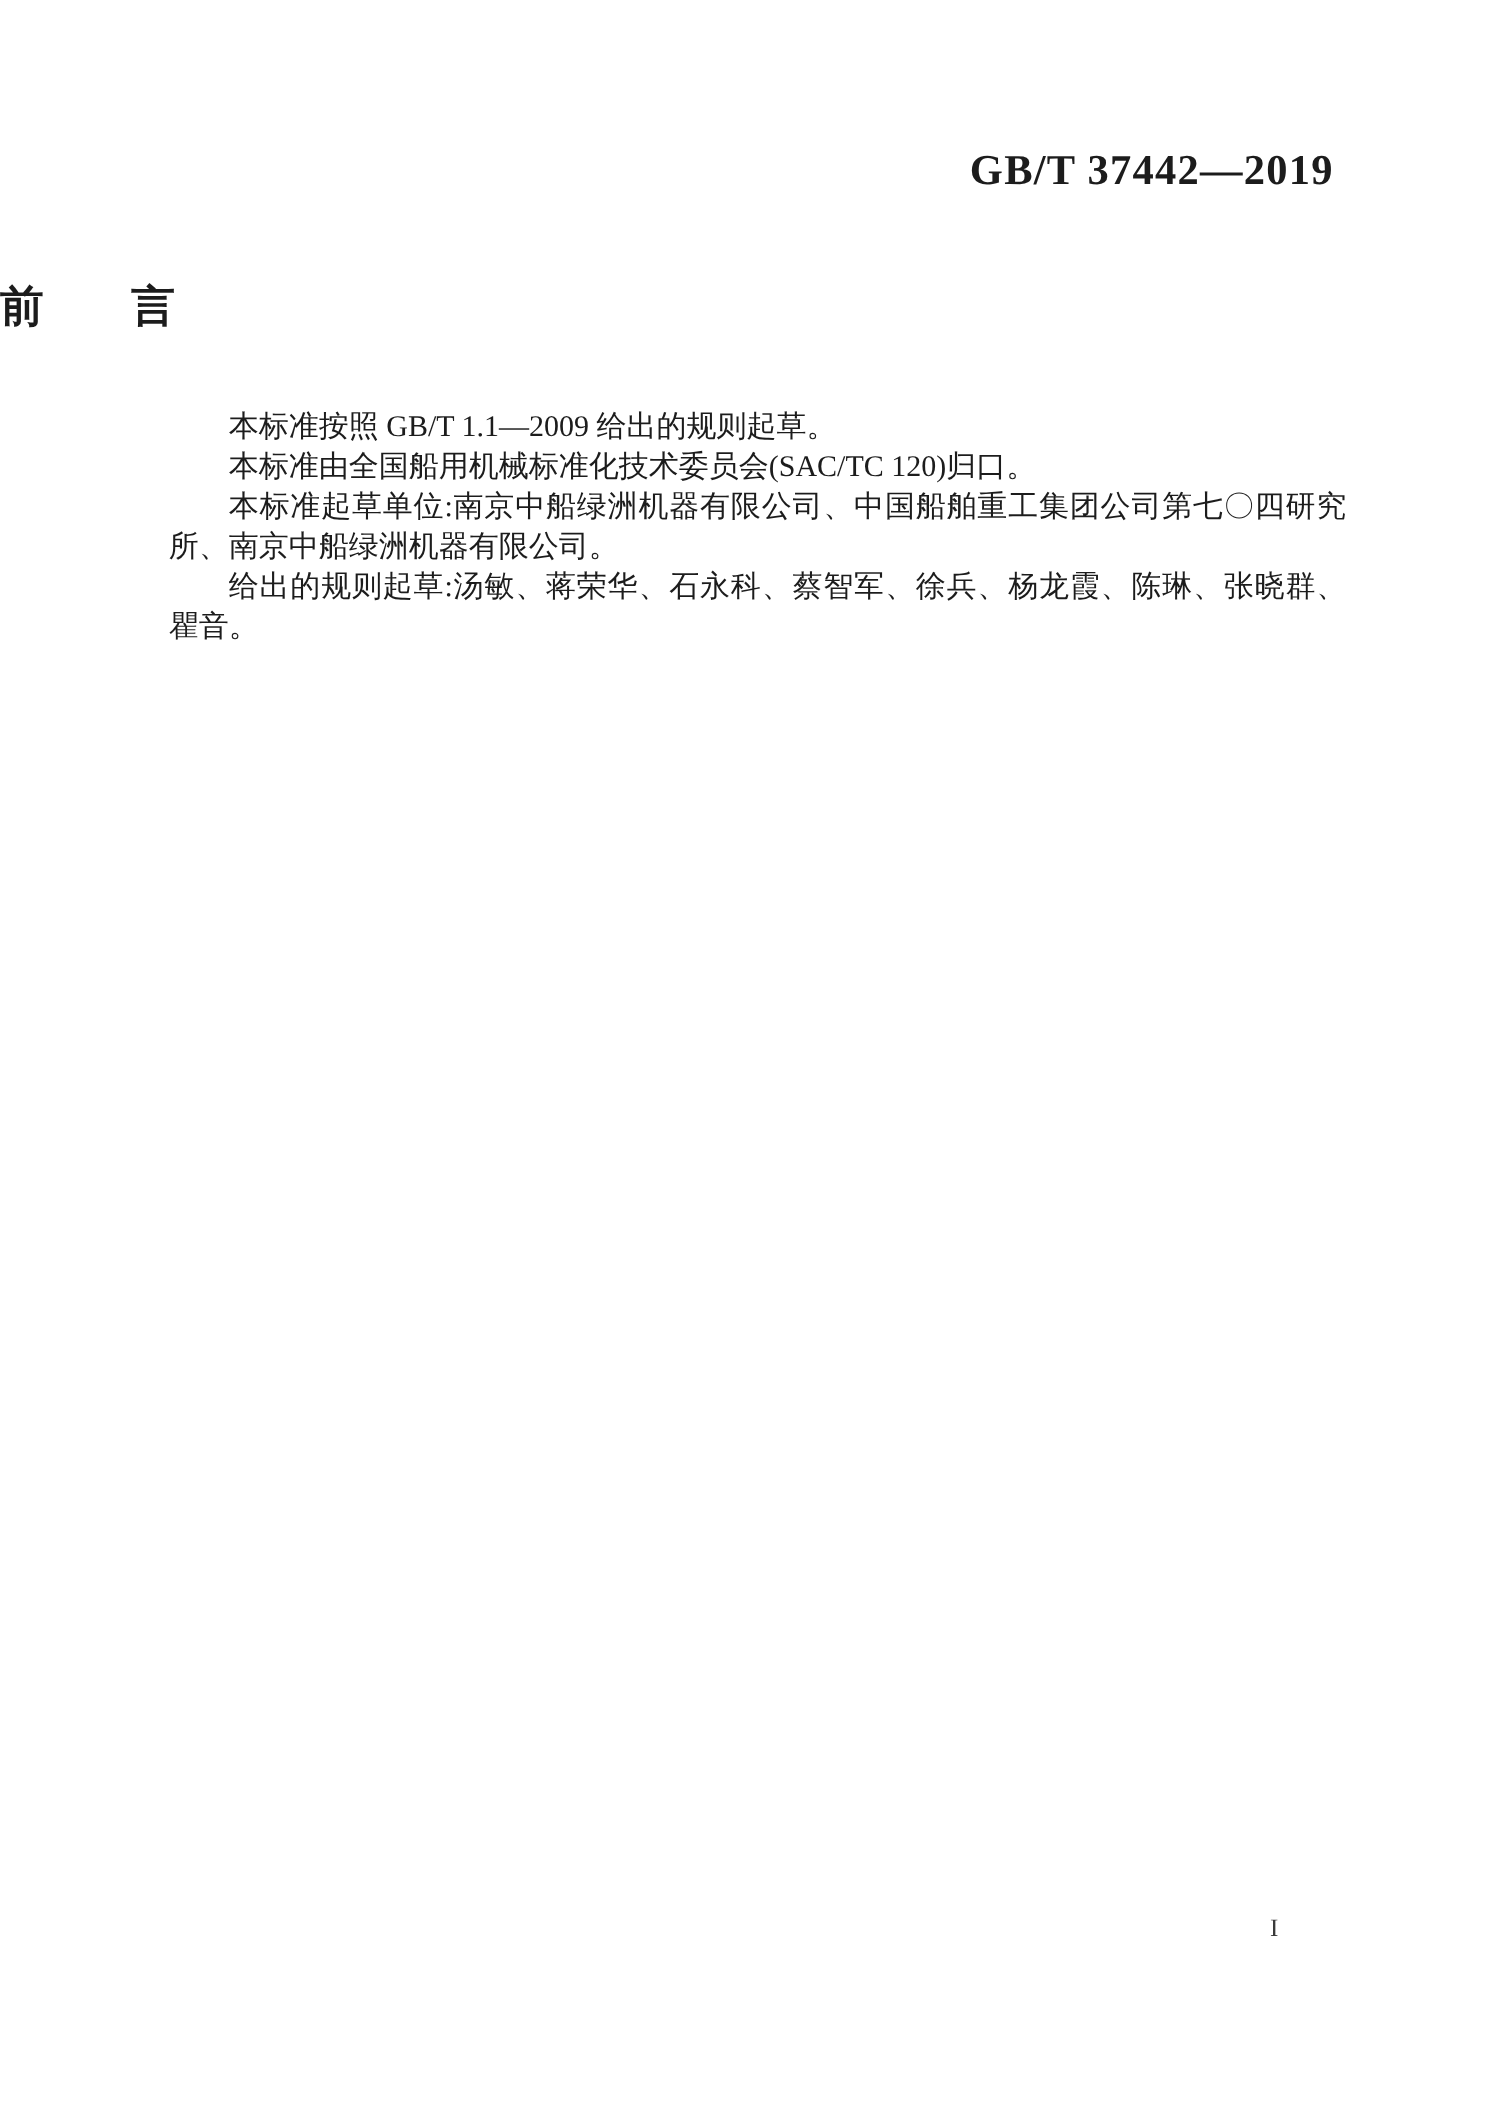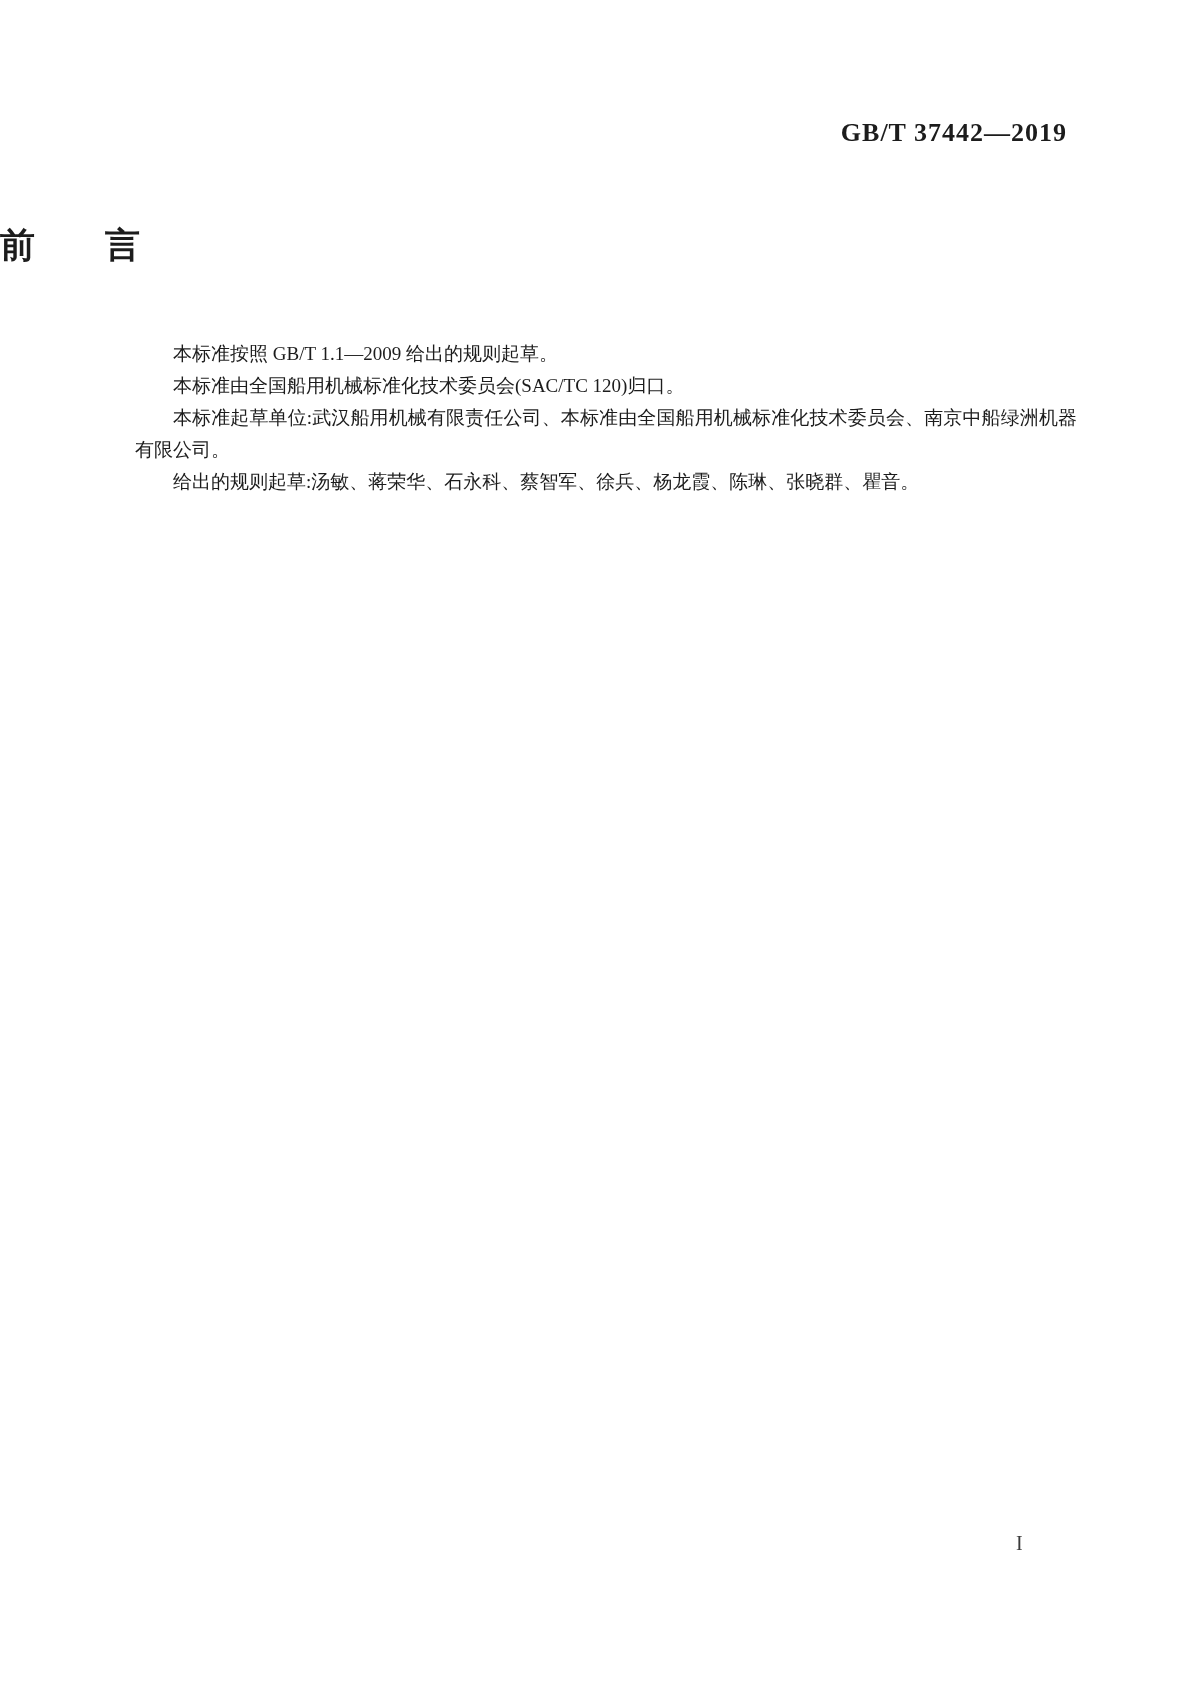--- a/index.html
+++ b/index.html
@@ -14,21 +14,21 @@
   }
   .page {
     position: absolute;
     inset: 0;
     background: #ffffff;
   }
   .header-code {
     position: absolute;
     top: 118px;
     right: 124px;
-    font-size: 26px;
+    font-size: 34px;
     font-weight: bold;
     letter-spacing: 1px;
     white-space: nowrap;
   }
   .doc-title-row {
     position: absolute;
     top: 222px;
     left: 0;
     width: 100%;
     display: flex;
@@ -40,25 +40,24 @@
     font-size: 35px;
     letter-spacing: 2em;
     margin-right: -2em; 
     white-space: nowrap;
   }
   .body-block {
     position: absolute;
     left: 135px;
     top: 326px;
     width: 942px;
-    font-size: 19px;
+    font-size: 24px;
     line-height: 32px;
     text-align: justify;
     text-justify: inter-ideograph;
-    margin-top: 12px;
   }
   .body-block p {
     text-indent: 2em;
   }
   .page-number {
     position: absolute;
     top: 1532px;
     left: 1016px;
     font-size: 20px;
     color: #3a3a3a;
@@ -71,19 +70,19 @@
 
   <div class="header-code">GB/T 37442—2019</div>
 
   <div class="doc-title-row">
     <h1 class="doc-title">前言</h1>
   </div>
 
   <div class="body-block">
     <p>本标准按照 GB/T 1.1—2009 给出的规则起草。</p>
     <p>本标准由全国船用机械标准化技术委员会(SAC/TC 120)归口。</p>
-    <p>本标准起草单位:武汉船用机械有限责任公司、本标准由全国船用机械标准化技术委员会、南京中船绿洲机器有限公司。</p>
+    <p>本标准起草单位:南京中船绿洲机器有限公司、中国船舶重工集团公司第七〇四研究所、南京中船绿洲机器有限公司。</p>
     <p>给出的规则起草:汤敏、蒋荣华、石永科、蔡智军、徐兵、杨龙霞、陈琳、张晓群、瞿音。</p>
   </div>
 
   <div class="page-number">I</div>
 
 </div>
 
 </body></html>

